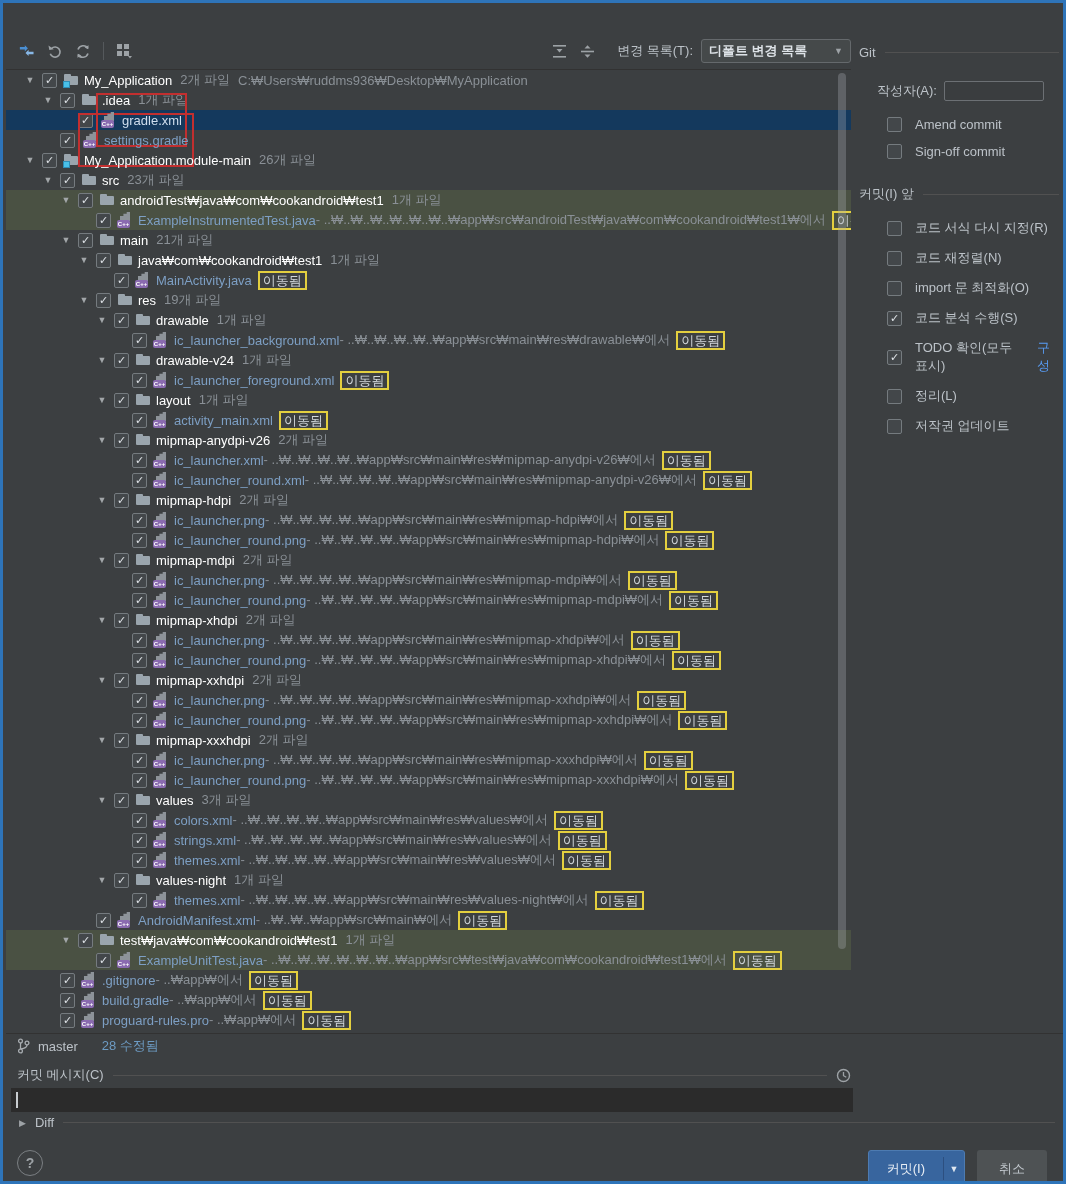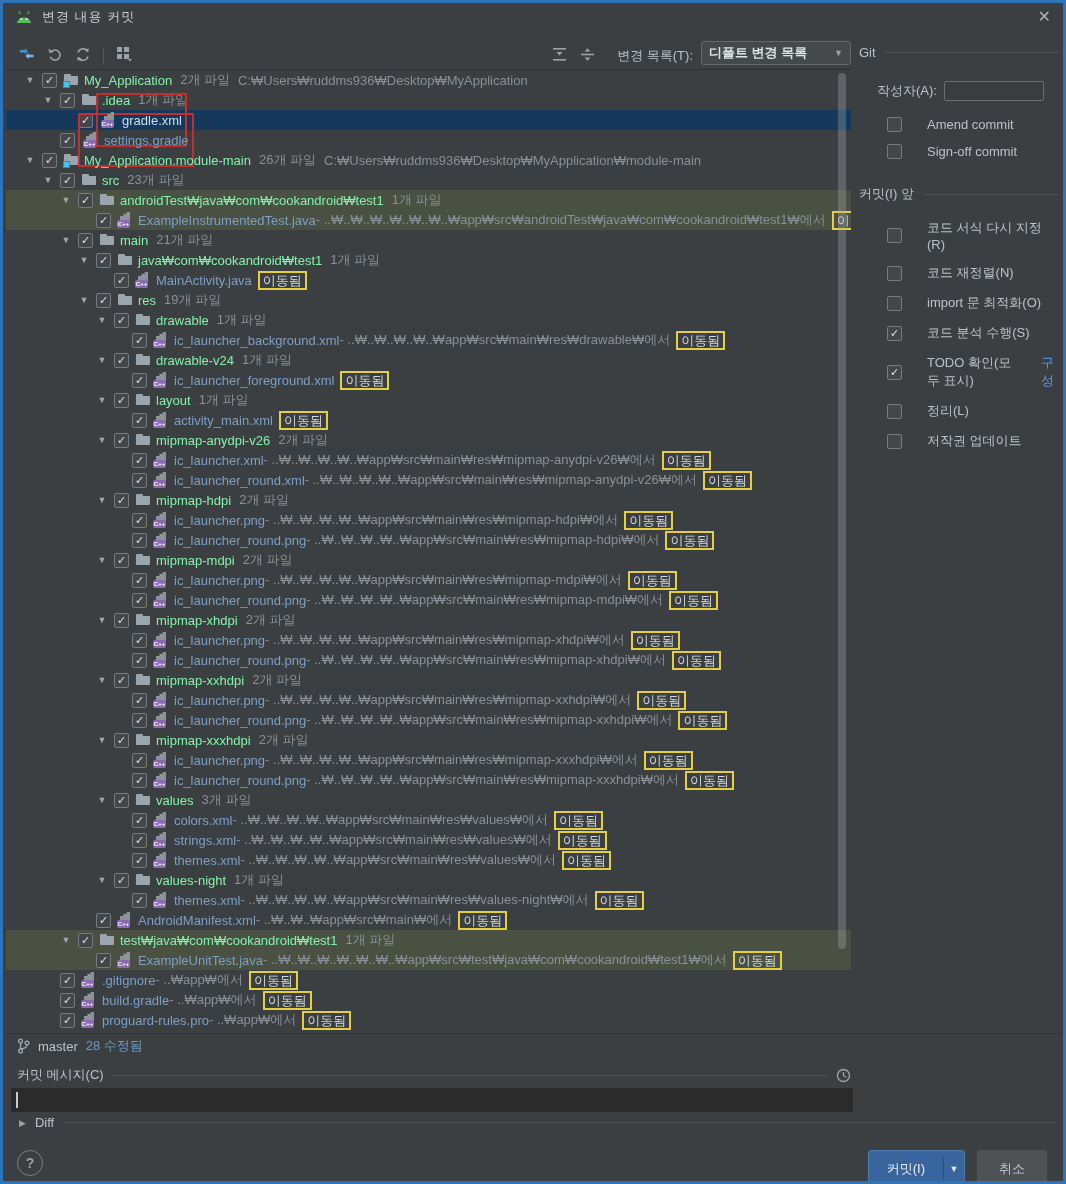--- a/index.html
+++ b/index.html
@@ -10,21 +10,21 @@
   *{box-sizing:border-box; margin:0; padding:0;}
   html,body{width:1066px;height:1184px;}
   body{font-family:"Liberation Sans","DejaVu Sans",sans-serif; background:#2a2d2f;}
   .window{position:relative;width:1066px;height:1184px;background:var(--bg);
           border:3px solid var(--border-blue);overflow:hidden;color:var(--fg);font-size:13px;}
   
   .titlebar{height:28px;display:flex;align-items:center;padding:0 12px;gap:9px;}
   .title{color:#c7cdd3;font-size:13px;letter-spacing:1px;}
   .close{margin-left:auto;color:#aeb3b8;font-size:16px;line-height:16px;cursor:default;}
   
-  .toolbar{position:absolute;top:34px;left:12px;width:836px;height:28px;display:flex;align-items:flex-end;}
+  .toolbar{position:absolute;top:34px;left:12px;width:836px;height:28px;display:flex;align-items:center;}
   .tbicon{width:24px;height:22px;display:flex;align-items:center;justify-content:center;margin-right:4px;}
   .tbsep{width:1px;height:18px;background:#55595c;margin:0 8px 0 4px;}
   .tb-spacer{flex:1;}
   .cl-label{margin:0 8px 0 14px;color:var(--fg);}
   .dropdown{width:150px;height:24px;border:1px solid #65696c;border-radius:3px;background:#45494a;
             display:flex;align-items:center;padding:0 7px;}
   .dropdown .val{flex:1;color:#dde2e7;font-weight:bold;font-size:13px;}
   .dropdown .arr{color:#9da2a6;font-size:9px;}
   
   .tree{position:absolute;left:3px;top:66px;width:845px;height:964px;border-top:1px solid var(--line-dark);
@@ -36,42 +36,42 @@
   .cb{width:15px;height:15px;flex:none;border:1px solid #757b7f;border-radius:2px;background:#43474a;
       color:#e0e4e8;font-size:11px;line-height:13px;text-align:center;margin-right:6px;}
   .ficon{width:16px;height:16px;position:relative;flex:none;margin-right:5px;display:inline-block;}
   .folder::after{content:"";position:absolute;left:1px;top:2px;width:7px;height:4px;background:#9aa5ad;border-radius:1px 1px 0 0;}
   .folder::before{content:"";position:absolute;left:1px;top:4px;width:14px;height:9px;background:#9aa5ad;border-radius:1px;}
   .ficon .mod{position:absolute;left:0;bottom:0;width:7px;height:7px;background:#49c0e8;border:1px solid #2f8cb4;}
   .file::before{content:"";position:absolute;left:3px;top:0;width:10px;height:9px;background:#8d9399;
                 clip-path:polygon(0 100%,0 45%,34% 45%,34% 20%,67% 20%,67% 0,100% 0,100% 100%);}
   .file .cpp{position:absolute;left:0;bottom:0;width:13px;height:8px;background:#8a6bb0;border-radius:2px;
              color:#fff;font-size:6px;line-height:8px;text-align:center;font-style:normal;font-weight:bold;}
-  .dname{color:#86efac;}
+  .dname{color:#ffffff;}
   .fname{color:var(--moved);}
   .tree-row.selected .fname{color:#cfdeee;}
   .gray{color:var(--dim);margin-left:8px;}
   .fromtxt{color:var(--dim);}
   .badge{display:inline-block;border:2px solid var(--yellow);padding:0 3px;margin-left:6px;color:#d2d7db;line-height:15px;}
   .redbox{display:inline-flex;align-items:center;outline:2px solid var(--red);outline-offset:1px;padding:16px 2px;}
   .vscroll{position:absolute;left:835px;top:70px;width:8px;height:876px;background:rgba(170,175,180,.32);border-radius:4px;}
   
   .gitpanel{position:absolute;left:856px;top:40px;width:200px;}
   .sec-head{display:flex;align-items:center;gap:9px;height:18px;}
   .sec-head .rule{flex:1;height:1px;background:var(--line);}
   .author-row{display:flex;align-items:center;gap:7px;margin:20px 0 0 18px;}
   .author-input{width:100px;height:20px;background:#3a3d3f;border:1px solid #6c7074;border-radius:2px;}
-  .chk-row{display:flex;align-items:center;gap:19px;margin:12px 0 0 28px;}
+  .chk-row{display:flex;align-items:center;gap:7px;margin:12px 0 0 28px;}
   .chk-row.first{margin-top:16px;}
   .before-head{margin-top:26px;}
   .opt-link{color:var(--link);margin-left:4px;}
   
   .treefoot-line{position:absolute;left:3px;top:1030px;width:1060px;height:1px;background:var(--line-dark);}
   .branch-row{position:absolute;left:14px;top:1034px;display:flex;align-items:center;gap:8px;height:18px;}
-  .modcount{color:#6d9bc3;}
+  .modcount{color:#6d9bc3;margin-left:16px;}
   .msg-row{position:absolute;left:14px;top:1063px;width:834px;display:flex;align-items:center;gap:9px;}
   .msg-row .rule{flex:1;height:1px;background:var(--line);}
   .msg-input{position:absolute;left:8px;top:1085px;width:842px;height:24px;background:#2b2b2b;}
   .caret{position:absolute;left:5px;top:4px;width:2px;height:16px;background:#c8ccd0;}
   .diff-row{position:absolute;left:16px;top:1112px;width:1036px;display:flex;align-items:center;gap:9px;}
   .diff-row .tri{color:#9da2a6;font-size:9px;}
   .diff-row .rule{flex:1;height:1px;background:var(--line);}
   .help{position:absolute;left:14px;top:1147px;width:26px;height:26px;border:1px solid #7b7f83;border-radius:50%;
         color:#9da2a6;font-size:14px;font-weight:bold;display:flex;align-items:center;justify-content:center;}
   .btns{position:absolute;right:16px;top:1147px;display:flex;gap:12px;}
@@ -83,33 +83,20 @@
   .btn-cancel{background:var(--btn-gray);border:1px solid #61656
 
 8;color:#c3c9cf;padding:0 22px;}
   svg{display:block;}
 </style>
 </head>
 <body>
 
 <div class="window">
 
-  <div class="titlebar">
-    <span>
-      <svg width="18" height="15" viewBox="0 0 18 15">
-        <path d="M2 13 a7.2 7.2 0 0 1 14 0 z" fill="#57bb60"></path>
-        <line x1="5.5" y1="4" x2="3.8" y2="1.4" stroke="#57bb60" stroke-width="1.2"></line>
-        <line x1="12.5" y1="4" x2="14.2" y2="1.4" stroke="#57bb60" stroke-width="1.2"></line>
-        <circle cx="6.2" cy="9" r="1" fill="#e8f5ea"></circle>
-        <circle cx="11.8" cy="9" r="1" fill="#e8f5ea"></circle>
-      </svg>
-    </span>
-    <span class="title">변경 내용 커밋</span>
-    <span class="close">✕</span>
-  </div>
 
   <div class="toolbar">
     <span class="tbicon">
       <svg width="18" height="14" viewBox="0 0 18 14">
         <path d="M1 4 h8 v-3 l5 5 -5 5 v-3 h-8 z" fill="#4a8fd3" transform="scale(0.62) translate(2,1)"></path>
         <path d="M17 10 h-8 v3 l-5 -5 5 -5 v3 h8 z" fill="#87b7e6" transform="translate(5,4) scale(0.62)"></path>
       </svg>
     </span>
     <span class="tbicon">
       <svg width="16" height="15" viewBox="0 0 16 15">
@@ -197,21 +184,20 @@
         </span>
       </div>
       <div class="tree-row" style="padding-left: 12px;">
         <span class="arrowslot">▼</span>
         <span class="cb">✓</span>
         <span class="ficon folder">
           <i class="mod"></i>
         </span>
         <span class="dname">My_Application.module-main</span>
         <span class="gray">26개 파일</span>
-        <span class="gray">C:₩Users₩ruddms936₩Desktop₩MyApplication₩module-main</span>
       </div>
       <div class="tree-row" style="padding-left: 30px;">
         <span class="arrowslot">▼</span>
         <span class="cb">✓</span>
         <span class="ficon folder"></span>
         <span class="dname">src</span>
         <span class="gray">23개 파일</span>
       </div>
       <div class="tree-row highlighted" style="padding-left: 48px;">
         <span class="arrowslot">▼</span>

